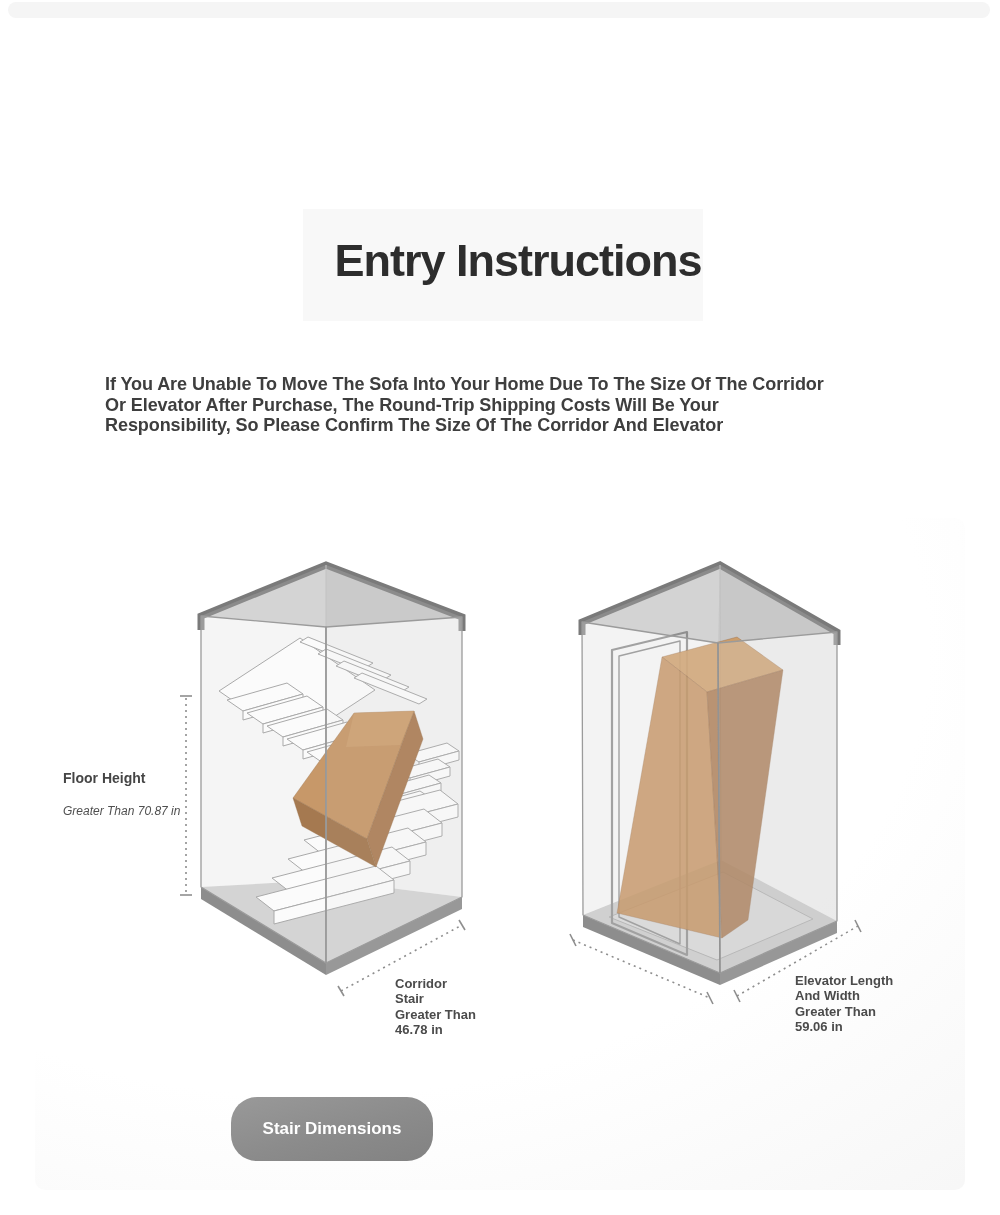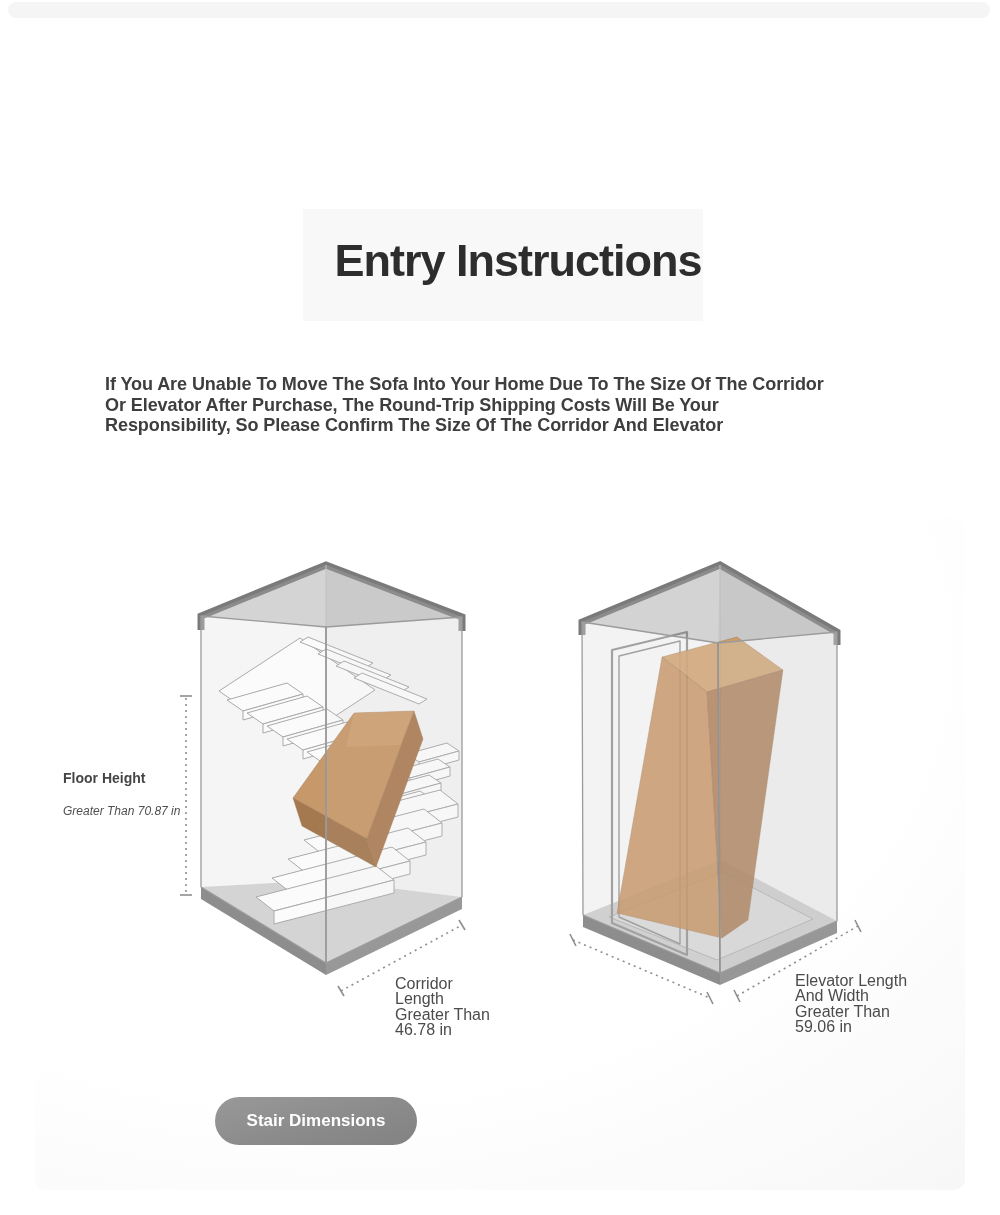--- a/index.html
+++ b/index.html
@@ -25,29 +25,29 @@
   #stairs-svg{left:135px;top:37px;}
   #elevator-svg{left:510px;top:37px;}
 
   .step{fill:#ffffff;stroke:#9c9c9c;stroke-width:1;stroke-linejoin:round;}
   .glass{stroke:#9b9b9b;stroke-width:1.3;stroke-linejoin:round;}
   .dashline{stroke:var(--dimension-line,#8e8e8e);stroke-width:1.6;stroke-dasharray:2 4;fill:none;}
   .tick{stroke:var(--dimension-line,#8e8e8e);stroke-width:1.6;}
 
   .dim-label{position:absolute;font-size:14px;font-weight:700;color:var(--label-text,#454545);white-space:nowrap;}
   .dim-sublabel{position:absolute;font-size:12px;font-weight:400;color:var(--sublabel-text,#4f4f4f);white-space:nowrap;font-style:italic;}
-  .dim-block{position:absolute;font-size:16px;line-height:15px;font-weight:400;color:#4b4b4b;}
+  .dim-block{position:absolute;font-size:13px;line-height:15px;font-weight:700;color:#4b4b4b;}
   .dim-block .val{margin-top:1px;}
   .dim-block div{white-space:nowrap;}
 
   .pill-button{position:absolute;border:none;border-radius:26px;cursor:pointer;
     background:linear-gradient(165deg,#999999 0%, var(--button-background,#8b8b8b) 55%, #828282 100%);
     color:var(--button-text,#ffffff);font-family:inherit;font-size:17px;font-weight:600;
     display:flex;align-items:center;justify-content:center;}
-  #stair-btn{left:180px;top:579px;width:202px;height:48px;}
+  #stair-btn{left:196px;top:579px;width:202px;height:64px;}
   #elevator-btn{left:593px;top:580px;width:197px;height:45px;}
 </style>
 </head>
 <body>
 
 <div>
 
   <div class="top-strip"></div>
 
   <div class="title-backdrop"></div>
@@ -185,21 +185,21 @@
         <line class="dashline" x1="192" y1="441" x2="313" y2="371"></line>
         <line class="tick" x1="310" y1="365" x2="316" y2="377"></line>
       </g>
     </svg>
 
     <div class="dim-label" style="left:28px;top:252px">Floor Height</div>
     <div class="dim-sublabel" style="left:28px;top:286px">Greater Than 70.87 in</div>
 
     <div class="dim-block" style="left:360px;top:458px">
       <div>Corridor</div>
-      <div>Length</div>
+      <div>Stair</div>
       <div class="val">Greater Than</div>
       <div>46.78 in</div>
     </div>
 
     <div class="dim-block" style="left:760px;top:455px">
       <div>Elevator Length</div>
       <div>And Width</div>
       <div class="val">Greater Than</div>
       <div>59.06 in</div>
     </div>

